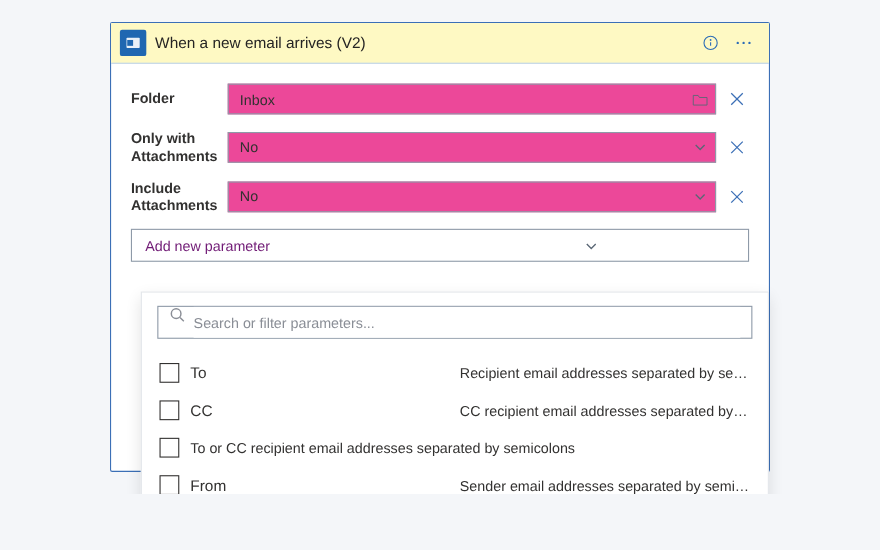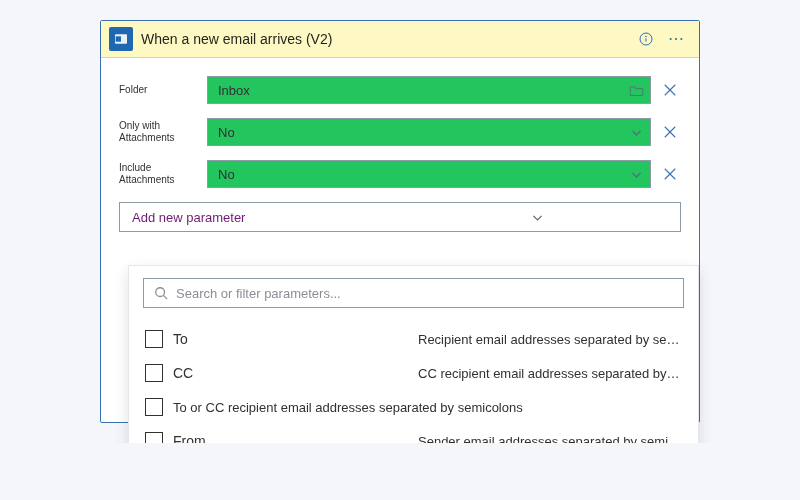--- a/index.html
+++ b/index.html
@@ -47,32 +47,33 @@
     .card-body { padding: 18px 18px 10px 18px; }
     .row {
       display: flex;
       align-items: center;
       margin-bottom: 14px;
       gap: 8px;
     }
     .row-label {
       width: 80px;
       flex-shrink: 0;
-      font-size: 10px;
+      font-size: 13px;
       color: #323130;
       line-height: 1.2;
+      font-weight: bold;
     }
     .field {
       flex: 1;
       border: 1px solid #8e9aa8;
       height: 28px;
       display: flex;
       align-items: center;
       padding: 0 6px 0 10px;
-      background: #22c55e;
+      background: #ec4899;
       font-size: 13px;
       color: #323130;
     }
     .field-text { flex: 1; }
     .field-icon { width: 16px; height: 16px; display: flex; align-items: center; justify-content: center; }
     .folder-icon svg { width: 15px; height: 13px; fill: none; stroke: #5a6775; stroke-width: 1.3; }
     .chevron svg { width: 13px; height: 13px; stroke: #5a6775; stroke-width: 1.5; fill: none; }
     .remove-x {
       width: 22px;
       display: flex;
@@ -106,21 +107,20 @@
       background: #fff;
       border: 1px solid #e3e6ea;
       box-shadow: 0 6px 14px rgba(0,0,0,0.12);
       padding: 12px 14px 10px 14px;
       z-index: 5;
     }
     .search-box {
       border: 1px solid #8e9aa8;
       height: 30px;
       display: flex;
-      align-items: center;
       padding: 0 10px;
       gap: 8px;
       margin-bottom: 14px;
     }
     .search-box svg { width: 14px; height: 14px; stroke: #8a8e96; fill: none; stroke-width: 1.5; }
     .search-box input {
       border: none; outline: none; flex: 1;
       font-size: 13px; color: #323130;
       font-family: inherit;
     }

